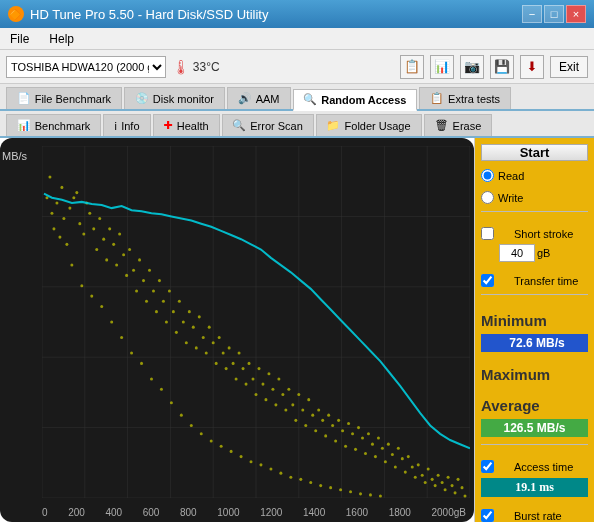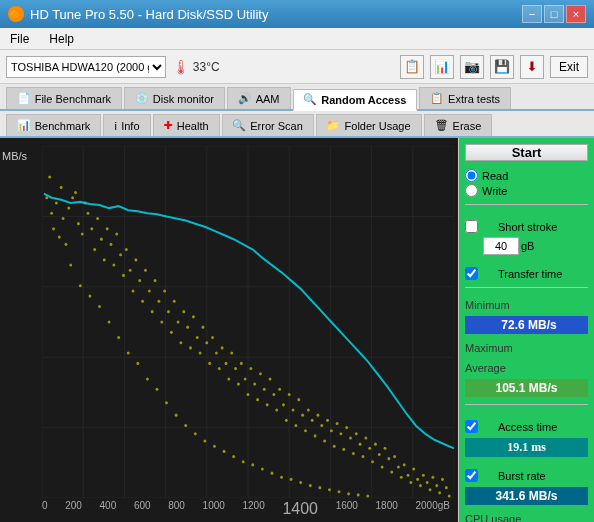--- a/index.html
+++ b/index.html
@@ -161,56 +161,57 @@
       height: calc(522px - 28px - 22px - 34px - 27px - 27px);
       background: white;
     }
 
     
     .chart-area {
       flex: 1;
       background: #1a1a1a;
       position: relative;
       padding: 8px 4px 24px 42px;
+      border-radius: 12px;
     }
     .chart-y-label {
       position: absolute;
       left: 2px;
       top: 12px;
       color: #ccc;
       font-size: 11px;
     }
     .chart-canvas {
       width: 100%;
       height: 100%;
     }
 
     
     .right-panel {
-      width: 136px;
-      background: #22c55e;
+      width: 120px;
+      background: #eab308;
       border-left: 1px solid #ccc;
       padding: 6px;
       display: flex;
       flex-direction: column;
       gap: 4px;
     }
     .start-btn {
       width: 100%;
       height: 28px;
       background: linear-gradient(to bottom, #f8f8f8, #ddd);
       border: 1px solid #aaa;
       cursor: pointer;
       font-size: 13px;
       font-weight: bold;
     }
     .radio-group {
       display: flex;
       flex-direction: column;
-      gap: 2px;
+      gap: 9px;
       margin-top: 4px;
     }
     .radio-item {
       display: flex;
       align-items: center;
       gap: 4px;
       font-size: 11px;
     }
     .checkbox-item {
       display: flex;
@@ -227,24 +228,24 @@
       margin-left: 18px;
     }
     .spinbox {
       width: 36px;
       height: 18px;
       border: 1px solid #aaa;
       font-size: 11px;
       text-align: center;
     }
     .stat-label {
-      font-size: 11px;
+      font-size: 15px;
       color: #333;
-      margin-top: 4px;
-      font-weight: normal;
+      margin-top: 10px;
+      font-weight: bold;
     }
     .stat-value {
       background: #00aaff;
       color: white;
       font-size: 12px;
       font-weight: bold;
       text-align: center;
       padding: 2px 4px;
       margin-top: 1px;
     }
@@ -554,21 +555,21 @@
 
     
     <div style="position:absolute; bottom:4px; left:42px; right:8px; display:flex; justify-content:space-between;">
       <span style="color:#aaa;font-size:10px;">0</span>
       <span style="color:#aaa;font-size:10px;">200</span>
       <span style="color:#aaa;font-size:10px;">400</span>
       <span style="color:#aaa;font-size:10px;">600</span>
       <span style="color:#aaa;font-size:10px;">800</span>
       <span style="color:#aaa;font-size:10px;">1000</span>
       <span style="color:#aaa;font-size:10px;">1200</span>
-      <span style="color:#aaa;font-size:16px;">1400</span>
+      <span style="color:#aaa;font-size:10px;">1400</span>
       <span style="color:#aaa;font-size:10px;">1600</span>
       <span style="color:#aaa;font-size:10px;text-align:center;">1800</span>
       <span style="color:#aaa;font-size:10px;">2000gB</span>
     </div>
   </div>
 
   <div class="right-panel">
     <button class="start-btn">Start</button>
 
     <div class="radio-group">
@@ -599,21 +600,21 @@
     </label>
 
     <hr class="section-divider">
 
     <span class="stat-label">Minimum</span>
     <div class="stat-value blue2">72.6 MB/s</div>
 
     <span class="stat-label">Maximum</span>
 
     <span class="stat-label">Average</span>
-    <div class="stat-value green">105.1 MB/s</div>
+    <div class="stat-value green">126.5 MB/s</div>
 
     <hr class="section-divider">
 
     <label class="checkbox-item">
       <input type="checkbox" checked="" style="">
       <span>Access time</span>
     </label>
     <div class="stat-value teal">19.1 ms</div>
 
     <label class="checkbox-item">

